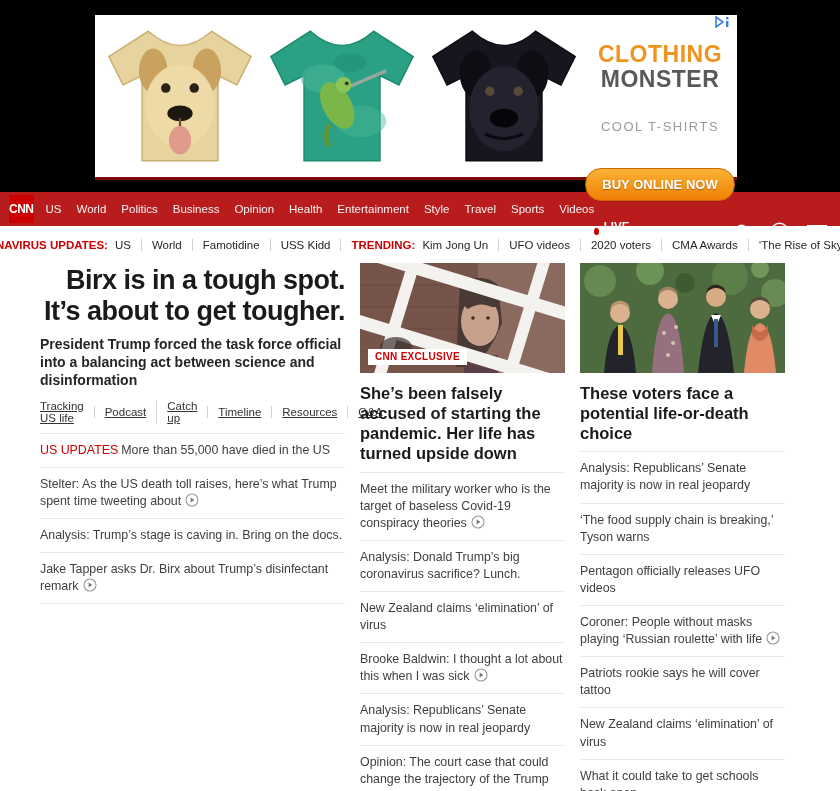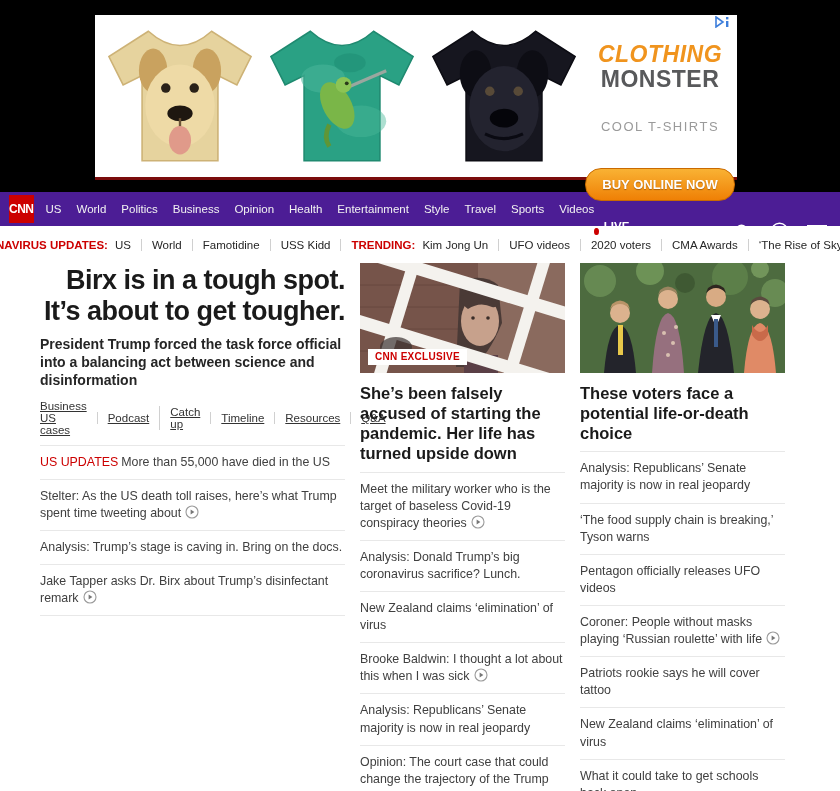--- a/index.html
+++ b/index.html
@@ -8,29 +8,29 @@
   a{cursor:pointer;}
 
   
   .ad-band{background:#000;height:192px;position:relative;}
   .ad-box{position:absolute;left:95px;top:15px;width:642px;height:162px;background:#fff;
           border-bottom:3px solid #7a0c0c;display:flex;align-items:center;}
   .shirts{display:flex;align-items:center;gap:4px;padding-left:6px;}
   .shirts svg{display:block;}
   .ad-text{width:172px;text-align:center;position:relative;height:100%;box-sizing:border-box;padding-top:26px;}
   .adchoices{position:absolute;top:1px;right:3px;line-height:0;}
-  .brand1{color:#f0941e;font-weight:800;font-size:23px;letter-spacing:.5px;font-style:italic;}
+  .brand1{color:#f0941e;font-weight:800;font-size:23px;letter-spacing:.5px;}
   .brand2{color:#58595b;font-weight:800;font-size:23px;letter-spacing:.5px;margin-top:-2px;}
   .tagline{color:#9a9a9a;font-size:13px;letter-spacing:1.5px;margin-top:26px;}
   .cta{margin-top:34px;border:1px solid #c96a00;border-radius:16px;
        background:linear-gradient(#f9b234,#ef8005);color:#fff;font-weight:800;font-size:13px;
        padding:8px 16px;text-shadow:0 1px 1px rgba(120,60,0,.6);cursor:pointer;}
 
   
-  .navbar{background:#4c1d95;height:34px;display:flex;align-items:center;padding:0 14px 0 9px;}
+  .navbar{background:#b91c1c;height:34px;display:flex;align-items:center;padding:0 14px 0 9px;}
   .logo{background:#cc0000;color:#fff;font-weight:800;font-size:12px;width:28px;height:28px;
         display:flex;align-items:center;justify-content:center;letter-spacing:-.5px;cursor:pointer;}
   .nav-items{display:flex;align-items:center;margin-left:12px;gap:15px;}
   .nav-item{color:#f2f2f2;font-size:11.5px;text-decoration:none;}
   .nav-right{margin-left:auto;display:flex;align-items:center;gap:18px;margin-top:45px;}
   .live{display:flex;align-items:center;gap:5px;color:#fff;font-weight:700;font-size:11.5px;cursor:pointer;}
   .dot{width:7px;height:7px;border-radius:50%;background:#c00;display:inline-block;}
   .edition{display:flex;align-items:center;gap:18px;color:#fff;font-weight:700;font-size:11.5px;cursor:pointer;}
   .icon-btn{line-height:0;cursor:pointer;}
 
@@ -194,21 +194,21 @@
       </span>
   </div>
 
   <div class="main">
 
     <div class="col1">
       <div class="lead-headline">Birx is in a tough spot. It’s about to get tougher.</div>
       <div class="subhead">President Trump forced the task force official into a balancing act between science and disinformation</div>
       <div class="lead-links pipe-list">
 
-      <a class="pipe-item">Business US cases</a>
+      <a class="pipe-item">Tracking US life</a>
           <a class="pipe-item">Podcast</a>
           <a class="pipe-item">Catch up</a>
           <a class="pipe-item">Timeline</a>
           <a class="pipe-item">Resources</a>
           <a class="pipe-item">Q&amp;A</a>
         </div>
       <div class="news-list">
 
           <div class="news-item">
             <span class="red-prefix">US UPDATES</span><span>More than 55,000 have died in the US</span>

